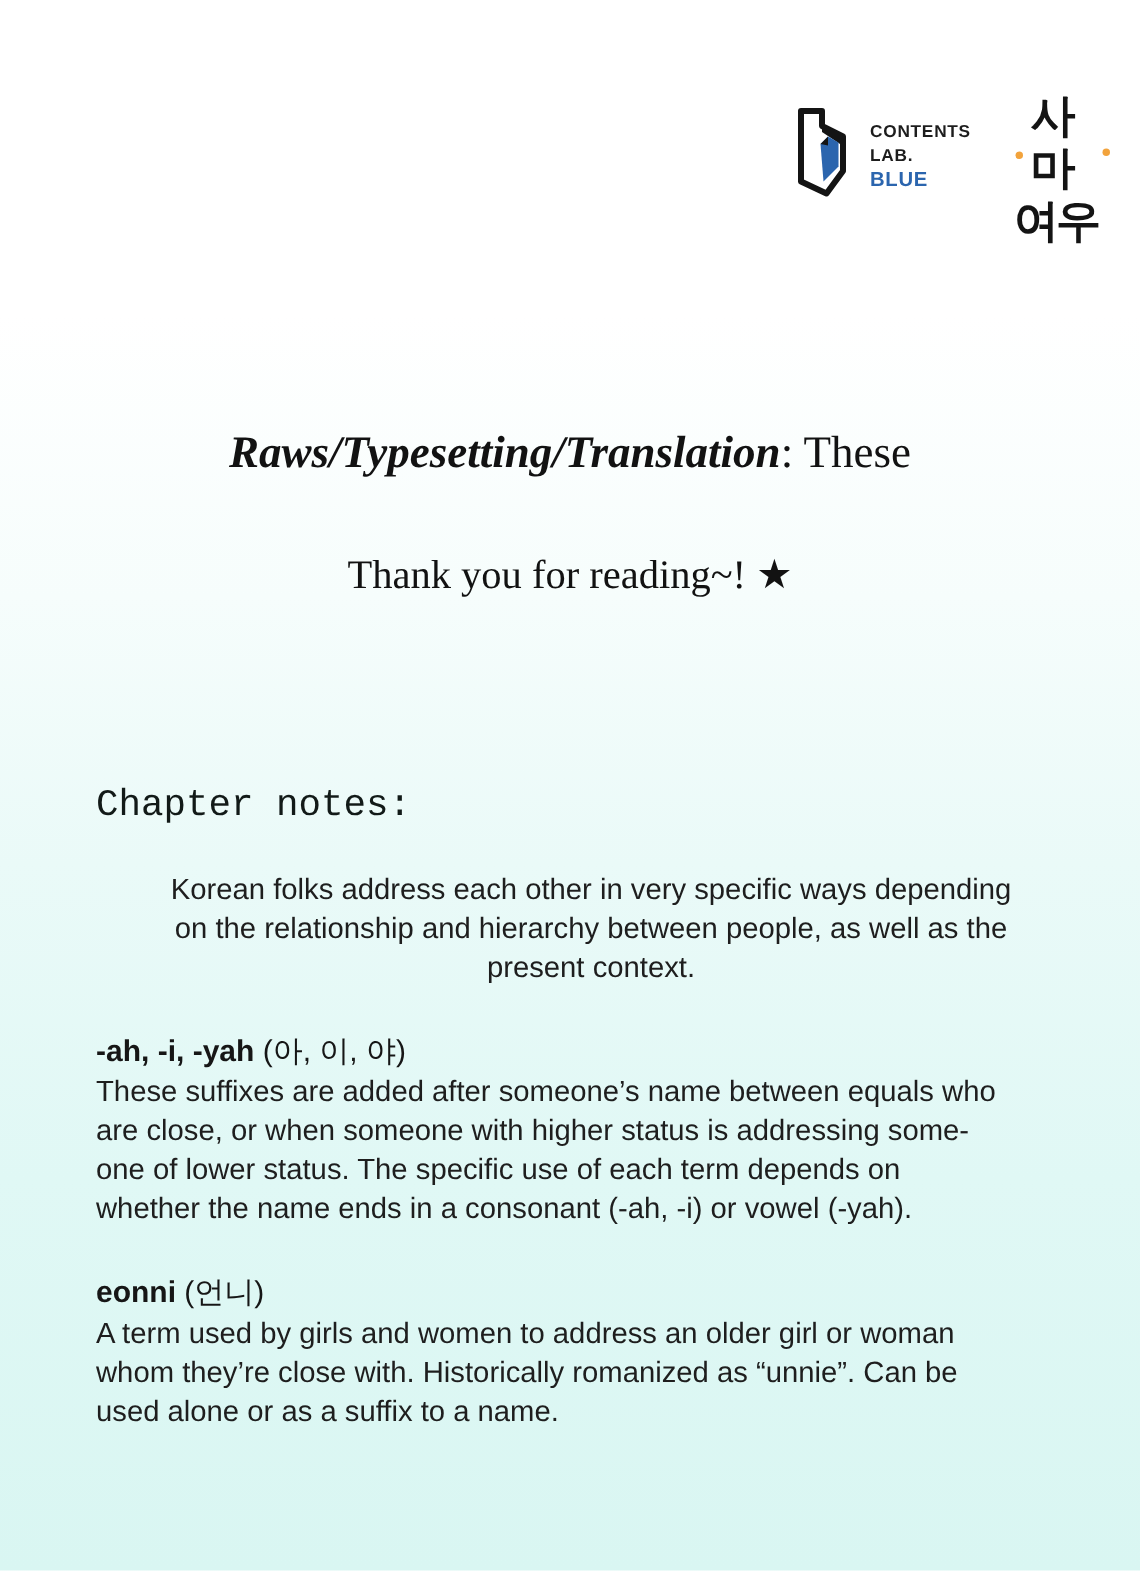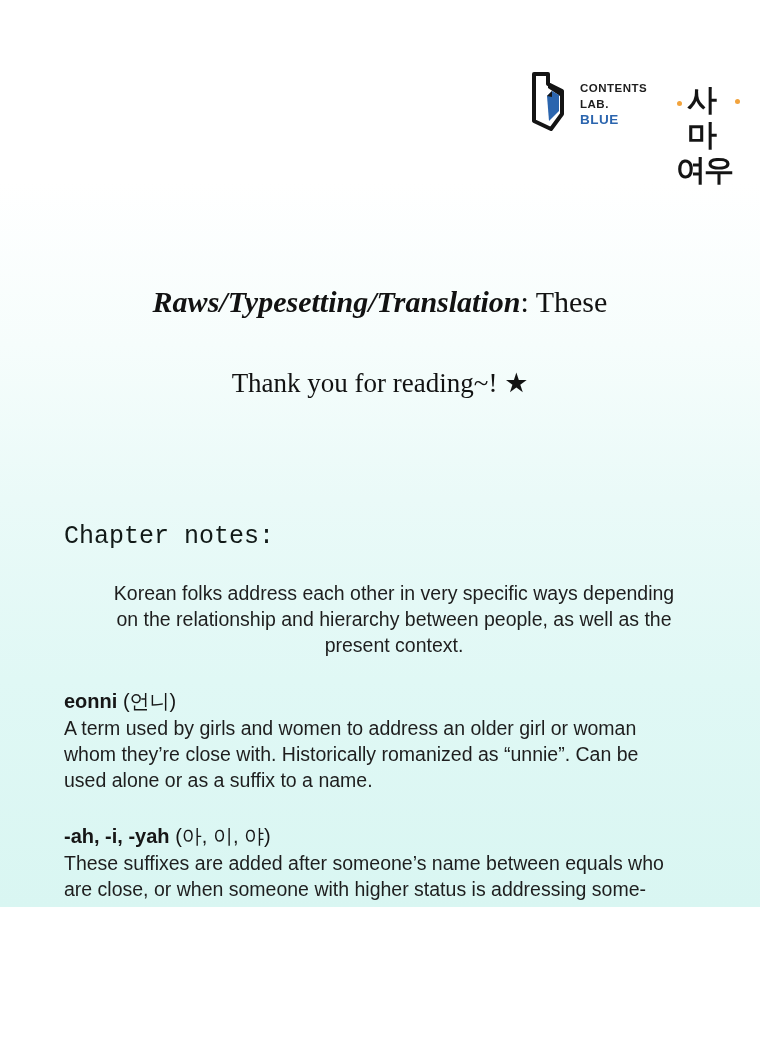--- a/index.html
+++ b/index.html
@@ -1,19 +1,19 @@
 <!DOCTYPE html>
 <html><head>
 <meta charset="utf-8">
 <style>
   html, body { margin: 0; padding: 0; }
   .page {
     position: relative;
     width: 760px;
-    height: 907px;
+    height: 1047px;
     overflow: hidden;
     background: linear-gradient(to bottom,
       #ffffff 0%, #ffffff 20%,
       #f6fdfc 38%, #eafaf8 55%,
       #e0f8f5 75%, #d9f6f2 100%);
     font-family: "Liberation Sans", sans-serif;
     color: #1c1c1c;
   }
 
   
@@ -21,21 +21,21 @@
   .cl-icon { display: block; }
   .cl-text { margin-left: 13px; padding-top: 11px; font-weight: bold; color: #1d1d1d; }
   .cl-text .l1, .cl-text .l2 { font-size: 11.5px; line-height: 15.5px; letter-spacing: 0.5px; }
   .cl-text .l3 { font-size: 13.5px; line-height: 16px; letter-spacing: 0.5px; color: #2b65ae; }
 
   .kr-logo {
     position: absolute; left: 676px; top: 60px; width: 66px;
     font-size: 30px; line-height: 35px; font-weight: 600;
     letter-spacing: -2px; color: #141414;
   }
-  .kr-line1 { padding-left: 11px; margin-top: 22px; }
+  .kr-line1 { padding-left: 11px; }
   .kr-dot { position: absolute; width: 5px; height: 5px; border-radius: 50%; background: #f2a33c; }
   .kr-dot.d1 { left: 1px;  top: 41px; }
   .kr-dot.d2 { left: 59px; top: 39px; }
 
   
   .credits {
     position: absolute; top: 282px; left: 0; width: 760px;
     text-align: center; font-family: "Liberation Serif", serif; color: #121212;
   }
   .credit-line { margin: 0; font-size: 30px; line-height: 39px; }
@@ -90,28 +90,28 @@
   </section>
 
   <section class="notes">
     <h2 class="notes-heading">Chapter notes:</h2>
 
     <p class="body-text intro">Korean folks address each other in very specific ways depending
 on the relationship and hierarchy between people, as well as the
 present context.</p>
 
     <div class="term-section">
-      <h3 class="term-heading"><span class="term">eonni</span><span> (언니)</span></h3>
-      <p class="body-text">A term used by girls and women to address an older girl or woman
-whom they’re close with. Historically romanized as “unnie”. Can be
-used alone or as a suffix to a name.</p>
-    </div>
-
-    <div class="term-section">
       <h3 class="term-heading"><span class="term">-ah, -i, -yah</span><span> (아, 이, 야)</span></h3>
       <p class="body-text">These suffixes are added after someone’s name between equals who
 are close, or when someone with higher status is addressing some-
 one of lower status. The specific use of each term depends on
 whether the name ends in a consonant (-ah, -i) or vowel (-yah).</p>
     </div>
+
+    <div class="term-section">
+      <h3 class="term-heading"><span class="term">eonni</span><span> (언니)</span></h3>
+      <p class="body-text">A term used by girls and women to address an older girl or woman
+whom they’re close with. Historically romanized as “unnie”. Can be
+used alone or as a suffix to a name.</p>
+    </div>
   </section>
 
 </div>
 
 </body></html>

